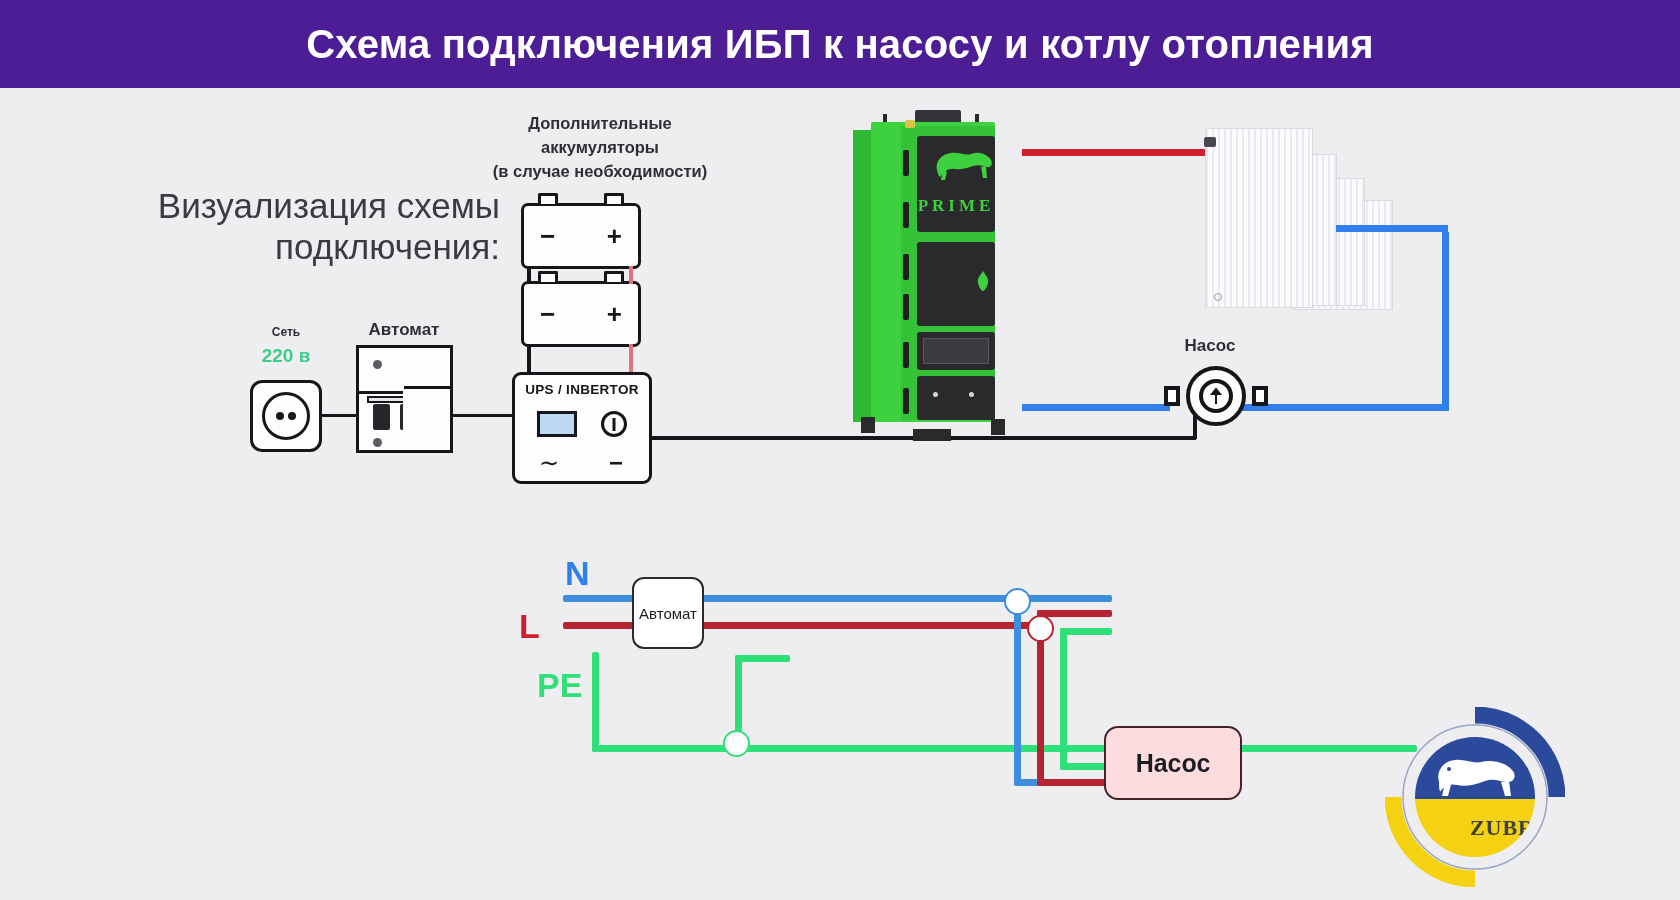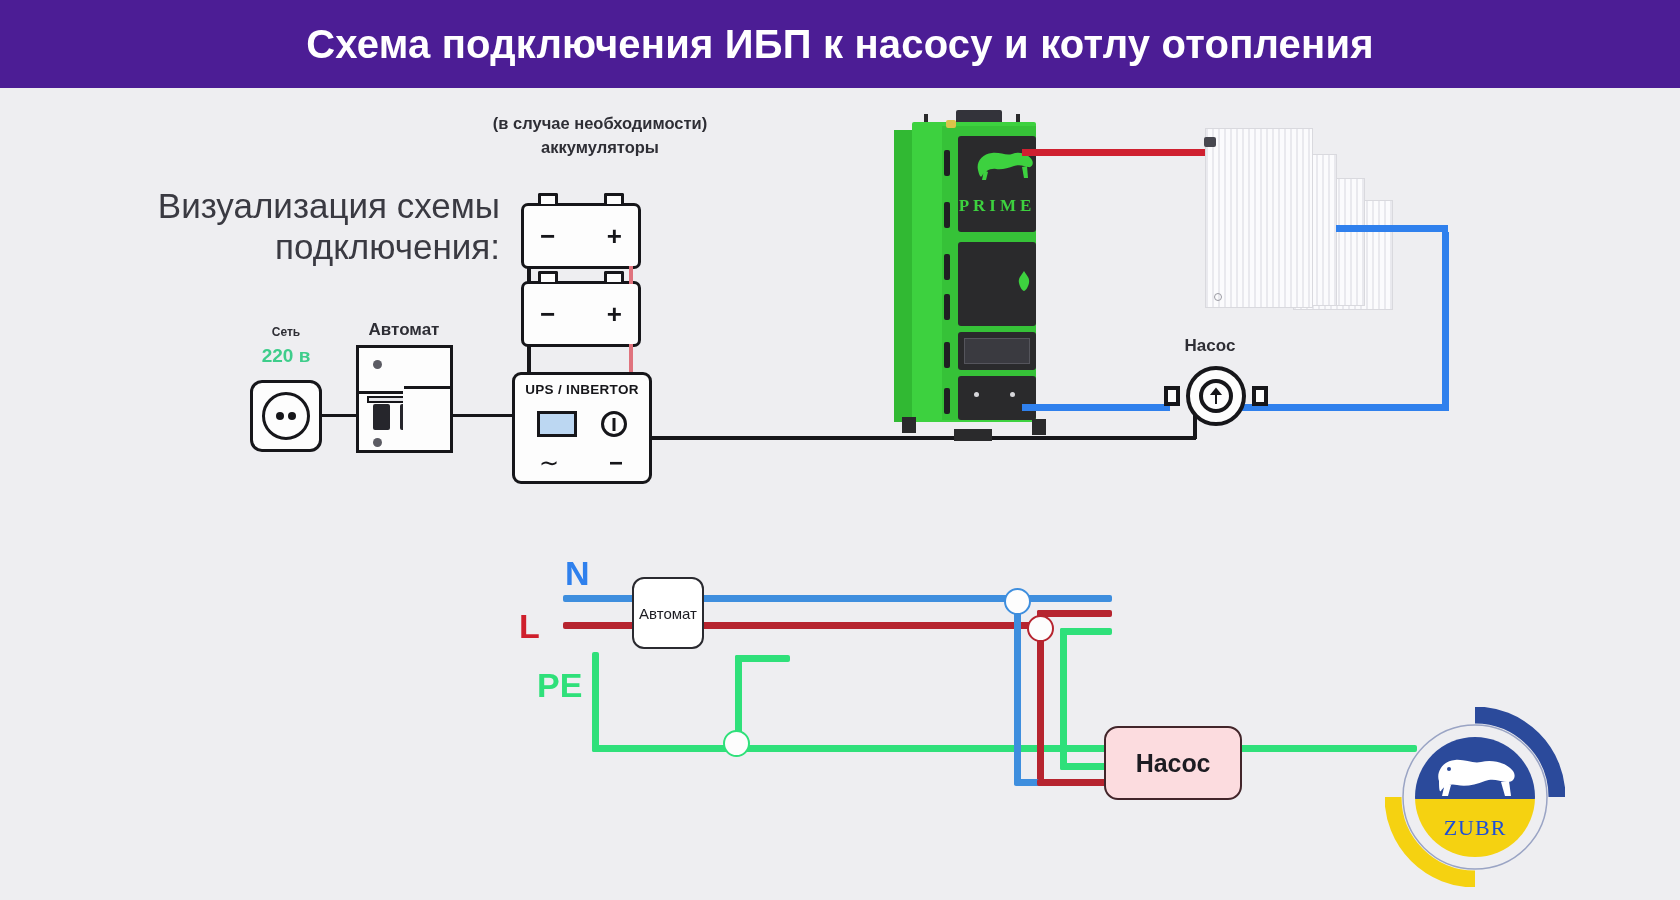--- a/index.html
+++ b/index.html
@@ -63,21 +63,21 @@
   .ups-minus{position:absolute;right:26px;top:76px;font-size:24px;line-height:1;color:#16161a;font-weight:bold;font-family:"Liberation Sans",sans-serif;}
 
   
   .w{position:absolute;}
   .w.blk{background:#16161a;}
   .w.red{background:#cf2030;}
   .w.blue{background:#2f80ed;}
   .w.rdk{background:#e0737e;}
 
   
-  #boiler{position:absolute;left:894px;top:110px;width:160px;height:325px;}
+  #boiler{position:absolute;left:853px;top:110px;width:160px;height:325px;}
   .bl-body{position:absolute;left:18px;top:12px;width:124px;height:300px;background:#3dd13f;border-radius:2px;}
   .bl-side{position:absolute;left:0px;top:20px;width:22px;height:292px;background:#31b933;}
   .bl-front{position:absolute;left:48px;top:16px;width:94px;height:294px;background:#36c238;}
   .bl-panel{position:absolute;background:#2a2a2c;border-radius:3px;}
   .bl-flue{position:absolute;left:62px;top:0px;width:46px;height:22px;background:#33333a;border-radius:2px;}
   .bl-leg{position:absolute;bottom:0;width:14px;height:16px;background:#2a2a2c;}
   .bl-logo{position:absolute;left:0;width:100%;text-align:center;color:#3dd13f;font-weight:bold;
     font-family:"Liberation Serif",serif;letter-spacing:4px;}
   .bl-hinge{position:absolute;width:6px;background:#1f1f22;border-radius:2px;}
 
@@ -120,37 +120,38 @@
   #node-n{left:1004px;top:588px;width:27px;height:27px;border:2.5px solid #3e8ede;}
   #node-l{left:1027px;top:615px;width:27px;height:27px;border:2.5px solid #b6242f;}
   #node-pe{left:723px;top:730px;width:27px;height:27px;border:2.5px solid #2fe07a;}
 
   
   #zubr{position:absolute;left:1385px;top:707px;width:180px;height:180px;}
   .z-arc{position:absolute;left:0;top:0;width:180px;height:180px;}
   .z-circle{position:absolute;left:30px;top:30px;width:120px;height:120px;border-radius:50%;overflow:hidden;}
   .z-top{position:absolute;left:0;top:0;width:100%;height:52%;background:#2b4a9b;}
   .z-bot{position:absolute;left:0;bottom:0;width:100%;height:48%;background:#f5d211;}
-  .z-word{position:absolute;left:0;bottom:16px;width:100%;text-align:center;color:#1d4ed8;
-    font-family:"Liberation Serif",serif;font-weight:normal;font-size:22px;letter-spacing:1px;}
+  .z-word{position:absolute;left:0;bottom:16px;width:100%;text-align:right;color:#404040;
+    font-family:"Liberation Serif",serif;font-weight:bold;font-size:22px;letter-spacing:1px;}
 </style>
 </head>
 <body>
 
 <div id="stage">
 
   <div class="header">
     <div class="header-title">Схема подключения ИБП к насосу и котлу отопления</div>
   </div>
 
   <div class="sec-label" id="vis-label" style="top:185px;">Визуализация схемы подключения:</div>
 
   <div class="cap" style="left:455px;top:112px;width:290px;font-size:16.5px;line-height:1.45;">
+    <div>Дополнительные</div>
+    <div>аккумуляторы</div>
     <div>(в случае необходимости)</div>
-    <div>аккумуляторы</div>
   </div>
 
   <div class="batt" style="left:521px;top:203px;">
     <div class="term l"></div>
     <div class="term r"></div>
     <div class="sign m">−</div>
     <div class="sign p">+</div>
   </div>
   <div class="batt" style="left:521px;top:281px;">
     <div class="term l"></div>

